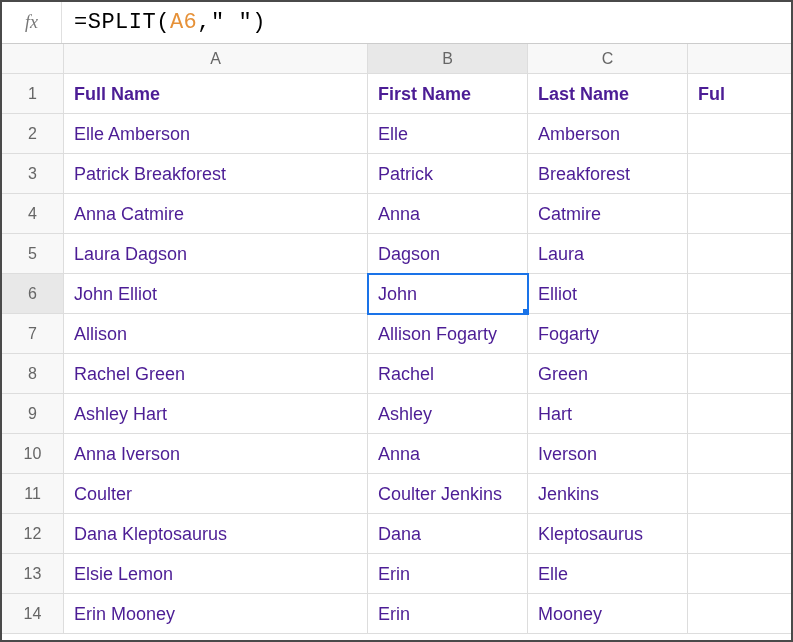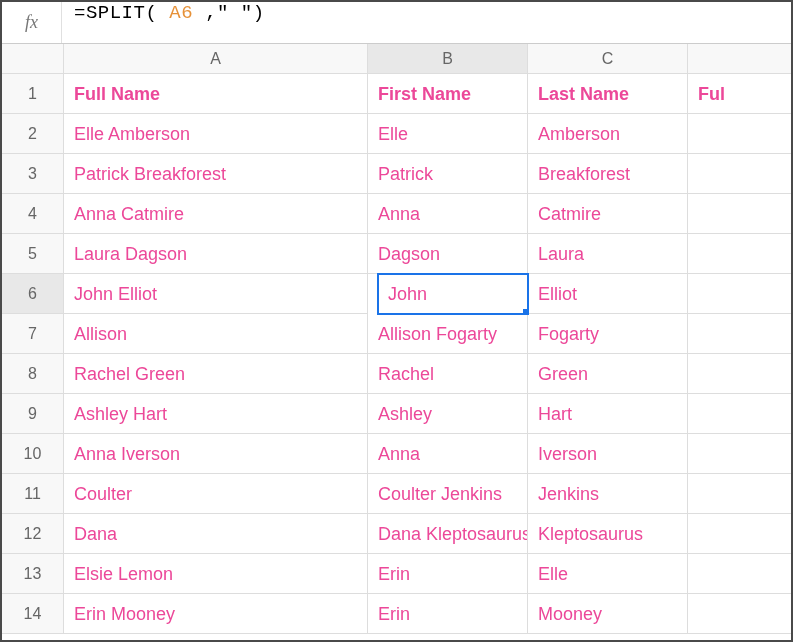--- a/index.html
+++ b/index.html
@@ -1,34 +1,34 @@
 <!DOCTYPE html>
 <html><head>
 <meta charset="utf-8">
 <style>
   * { box-sizing: border-box; margin: 0; padding: 0; }
   body { font-family: Arial, sans-serif; background: #fff; width: 793px; height: 642px; overflow: hidden; position: relative; border: 2px solid #4a4a4a; }
   
   .formula-bar { height: 42px; border-bottom: 1px solid #ccc; display: flex; align-items: center; }
   .fx-label { width: 60px; height: 100%; display: flex; align-items: center; justify-content: center; font-style: italic; font-family: 'Times New Roman', serif; color: #777; font-size: 18px; border-right: 1px solid #e0e0e0; }
-  .formula-input { flex: 1; padding: 0 12px; font-family: 'Consolas', 'Courier New', monospace; font-size: 19px; height: 100%; display: flex; letter-spacing: 0.5px; gap: 12px; }
+  .formula-input { flex: 1; padding: 0 12px; font-family: 'Consolas', 'Courier New', monospace; font-size: 22px; height: 100%; display: flex; align-items: center; letter-spacing: 0.5px; }
   .formula-input .cellref { color: #e69138; }
   
   .sheet { display: grid; grid-template-columns: 62px 304px 160px 160px 104px; }
   
   .col-header { background: #f8f8f8; border-right: 1px solid #ddd; border-bottom: 1px solid #ddd; text-align: center; font-size: 16px; color: #666; height: 30px; line-height: 30px; }
   .col-header.corner { background: #f8f8f8; }
   .col-header.active { background: #e8e8e8; }
   
   .row-header { background: #f8f8f8; border-right: 1px solid #ddd; border-bottom: 1px solid #ddd; text-align: center; font-size: 16px; color: #666; height: 40px; line-height: 40px; }
   .row-header.active { background: #e8e8e8; }
   
-  .cell { border-right: 1px solid #ddd; border-bottom: 1px solid #ddd; height: 40px; line-height: 40px; padding: 0 10px; font-size: 18px; color: #ec4899; overflow: hidden; white-space: nowrap; position: relative; }
+  .cell { border-right: 1px solid #ddd; border-bottom: 1px solid #ddd; height: 40px; line-height: 40px; padding: 0 10px; font-size: 18px; color: #4c1d95; overflow: hidden; white-space: nowrap; position: relative; }
   .cell.bold { font-weight: bold; }
-  .cell.selected { outline: 2px solid #1a73e8; outline-offset: -1px; z-index: 2; margin-left: 10px; }
+  .cell.selected { outline: 2px solid #1a73e8; outline-offset: -1px; z-index: 2; }
   .cell.selected::after { content: ""; position: absolute; right: -4px; bottom: -4px; width: 8px; height: 8px; background: #1a73e8; z-index: 3; }
 </style>
 </head>
 <body>
 
 <div class="formula-bar">
   <div class="fx-label">fx</div>
   <div class="formula-input">
     <span>=SPLIT(</span>
       <span class="cellref">A6</span>
@@ -103,22 +103,22 @@
   <div class="cell">Iverson</div>
   <div class="cell"></div>
 
   <div class="row-header">11</div>
   <div class="cell">Coulter</div>
   <div class="cell">Coulter Jenkins</div>
   <div class="cell">Jenkins</div>
   <div class="cell"></div>
 
   <div class="row-header">12</div>
+  <div class="cell">Dana Kleptosaurus</div>
   <div class="cell">Dana</div>
-  <div class="cell">Dana Kleptosaurus</div>
   <div class="cell">Kleptosaurus</div>
   <div class="cell"></div>
 
   <div class="row-header">13</div>
   <div class="cell">Elsie Lemon</div>
   <div class="cell">Erin</div>
   <div class="cell">Elle</div>
   <div class="cell"></div>
 
   <div class="row-header">14</div>

